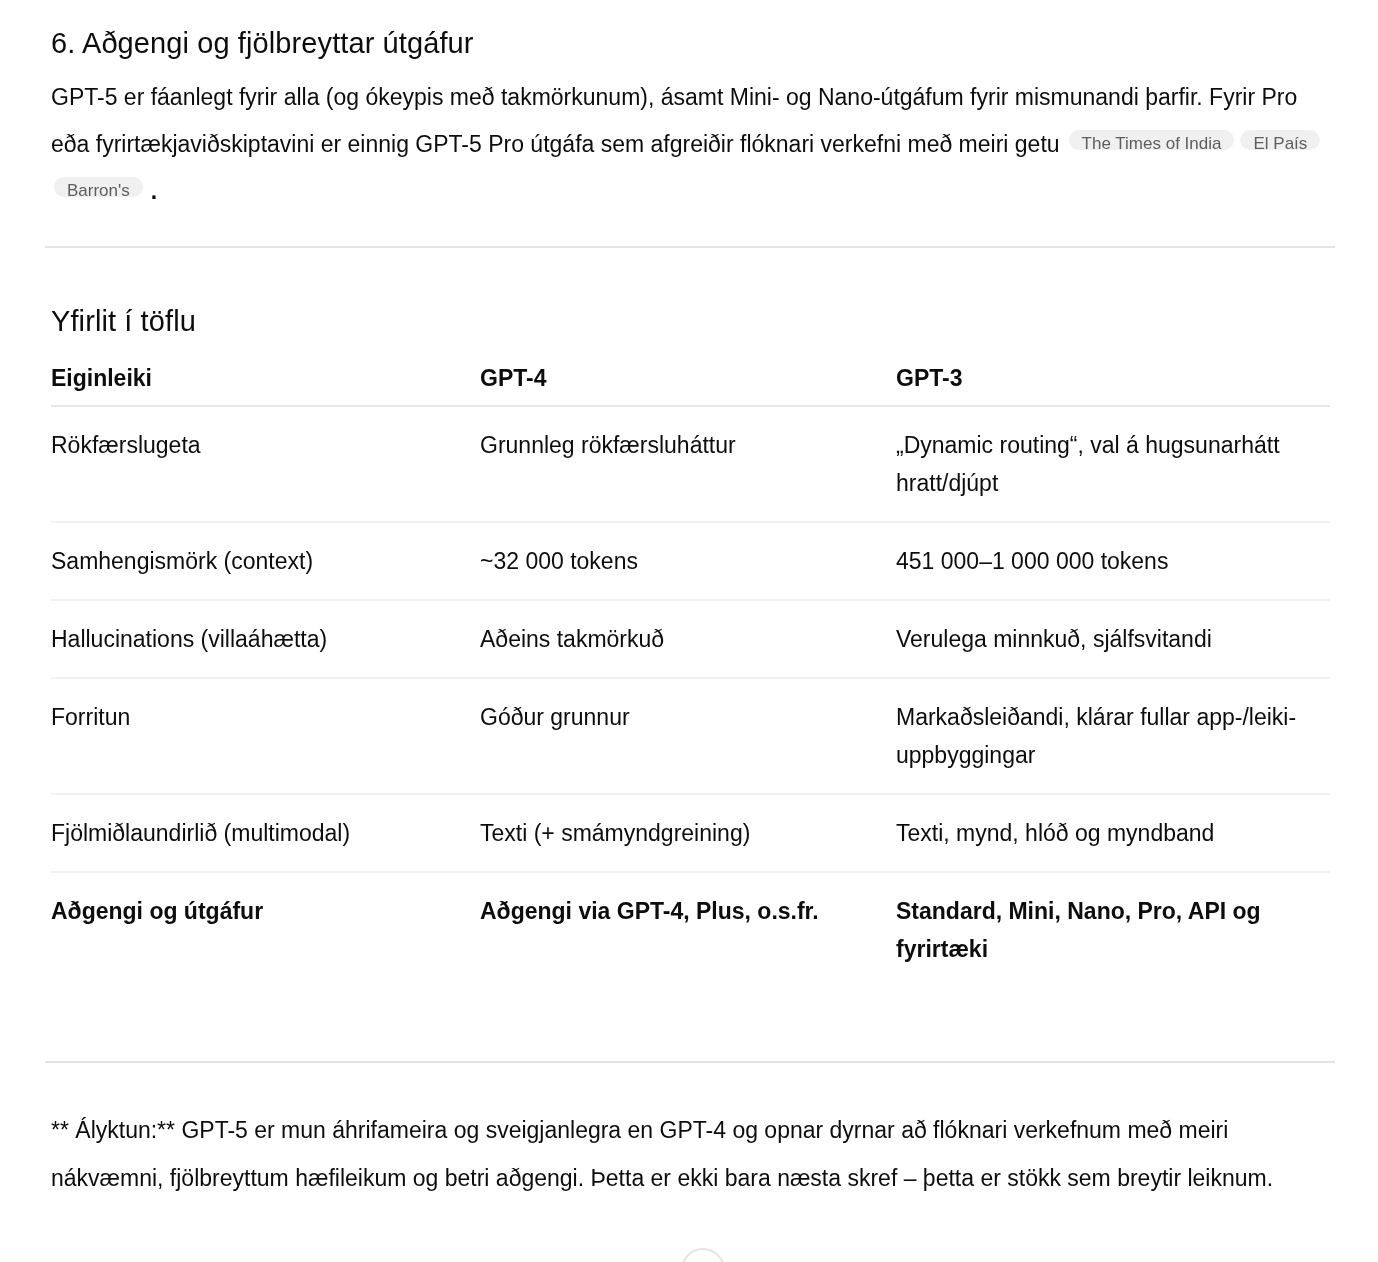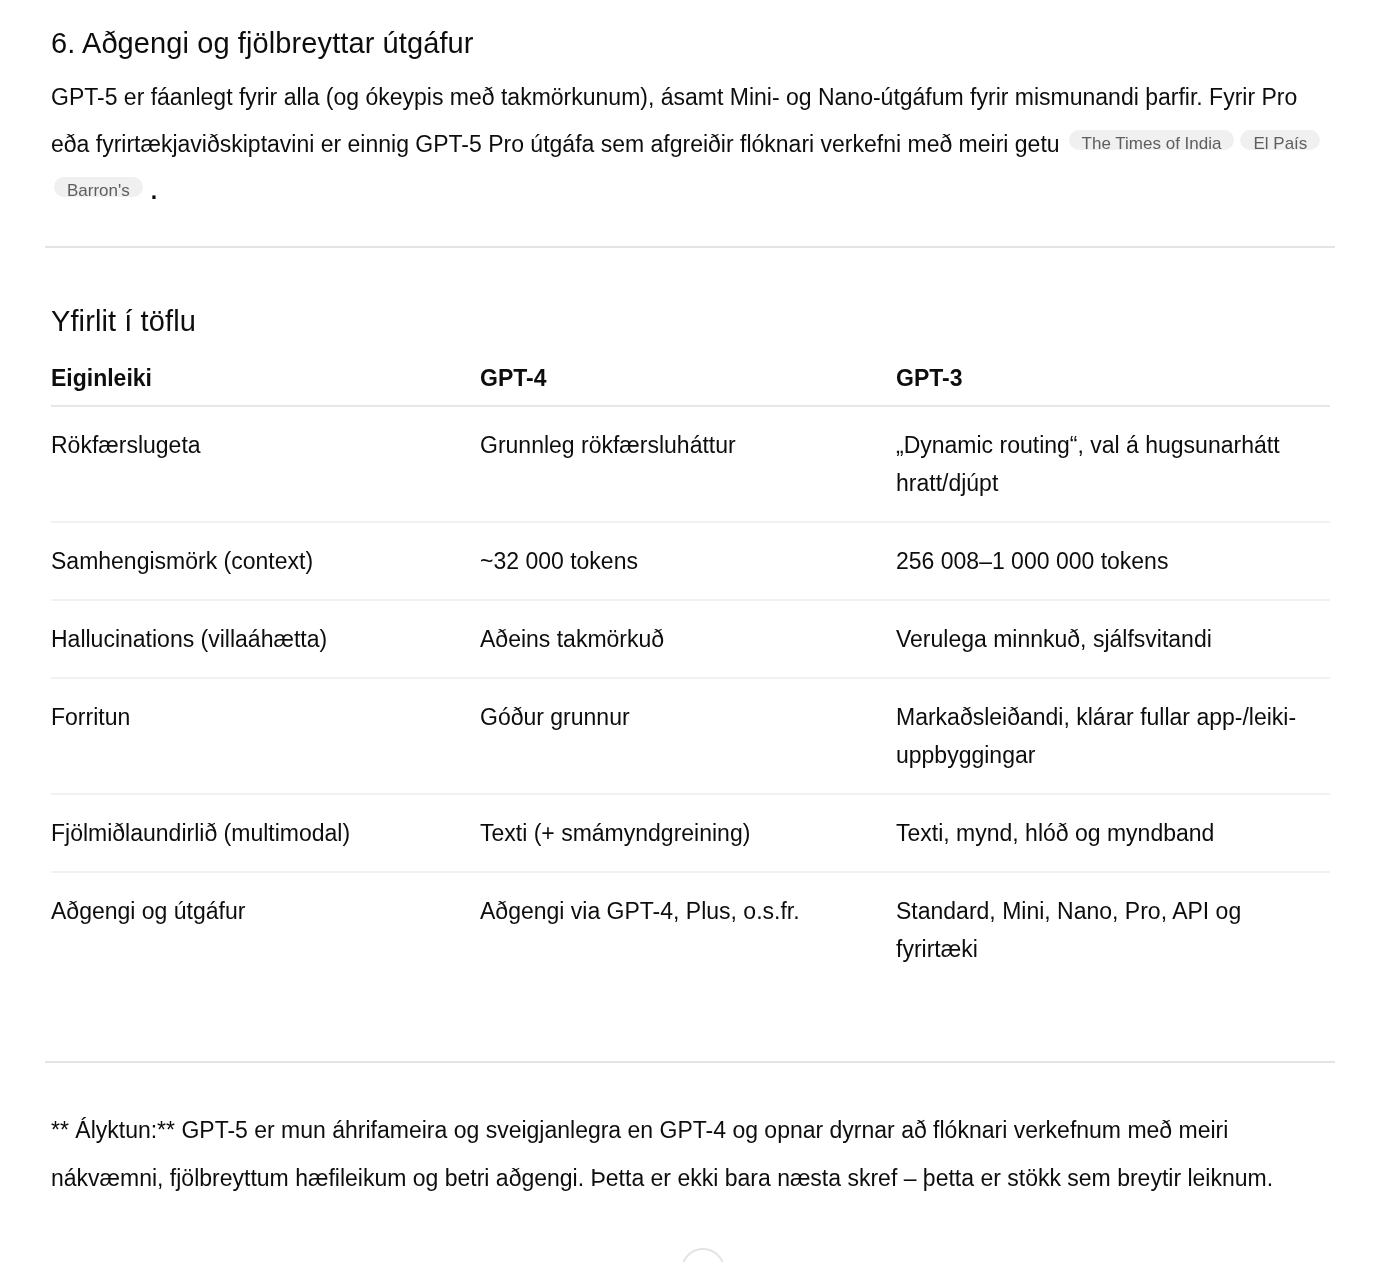--- a/index.html
+++ b/index.html
@@ -74,21 +74,21 @@
   table.cmp th:nth-child(1) { width: 405px; }
   table.cmp th:nth-child(2) { width: 392px; margin-top: 36px; }
   table.cmp td {
     vertical-align: top;
     padding: 19px 24px 19px 0;
     line-height: 38px;
     border-bottom: 2px solid #f1f1f1;
   }
   table.cmp td:nth-child(2) { padding-right: 70px; }
   table.cmp td:nth-child(3) { padding-right: 6px; margin-top: 11px; }
-  table.cmp tr:last-child td { border-bottom: none; }
+  table.cmp tr:last-child td { border-bottom: none; font-weight: bold; }
   hr.divider-bottom {
     margin-top: 74px;
   }
   .conclusion {
     margin-top: 43px;
     line-height: 48px;
   }
   .scroll-btn {
     position: absolute;
     left: 681px;
@@ -130,21 +130,21 @@
     </thead>
     <tbody>
       <tr>
         <td>Rökfærslugeta</td>
         <td>Grunnleg rökfærsluháttur</td>
         <td>„Dynamic routing“, val á hugsunarhátt hratt/djúpt</td>
       </tr>
       <tr>
         <td>Samhengismörk (context)</td>
         <td>~32 000 tokens</td>
-        <td>256 008–1 000 000 tokens</td>
+        <td>451 000–1 000 000 tokens</td>
       </tr>
       <tr>
         <td>Hallucinations (villaáhætta)</td>
         <td>Aðeins takmörkuð</td>
         <td>Verulega minnkuð, sjálfsvitandi</td>
       </tr>
       <tr>
         <td>Forritun</td>
         <td>Góður grunnur</td>
         <td>Markaðsleiðandi, klárar fullar app-/leiki-uppbyggingar</td>

